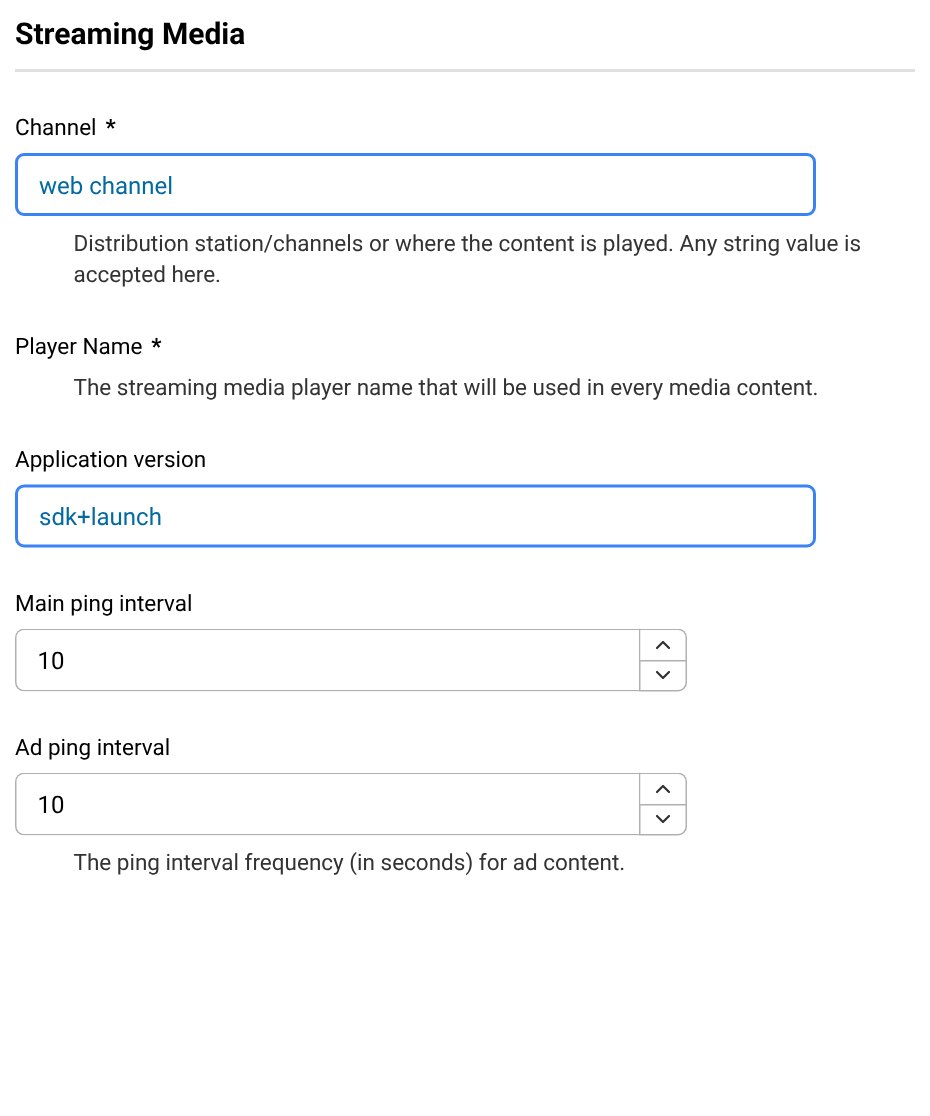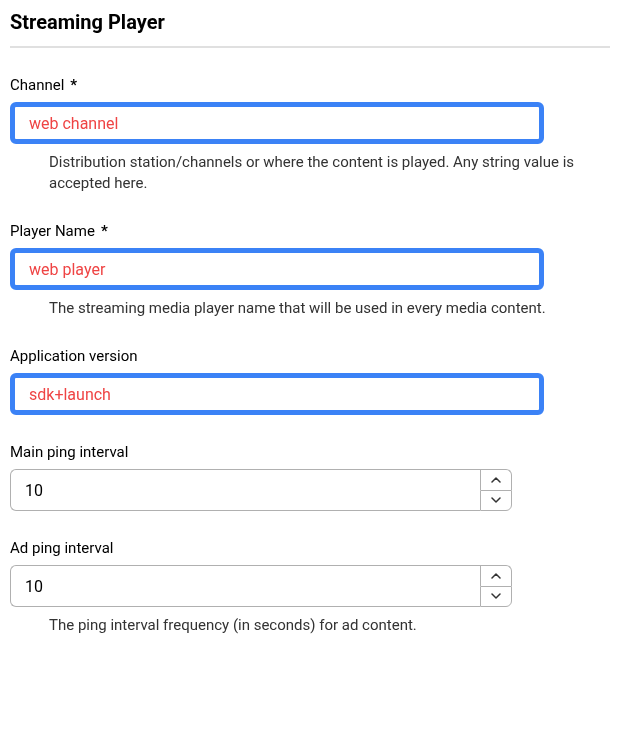--- a/index.html
+++ b/index.html
@@ -34,39 +34,39 @@
       margin-bottom: 8px;
       text-align: center;
     }
     .required-asterisk {
       font-weight: bold;
     }
     .text-input {
       width: 534px;
       max-width: 100%;
       height: 42px;
-      border: 5px solid #3b82f6;
+      border: 2px solid #3b82f6;
       border-radius: 6px;
       padding: 0 14px;
       font-size: 16px;
       font-family: inherit;
-      color: #ef4444;
+      color: #0369a1;
       background: #fff;
     }
     .help-text {
       font-size: 15px;
       color: #333;
       margin-top: 8px;
       line-height: 1.4;
       max-width: 534px;
       margin-left: 39px;
     }
     .stepper-wrap {
       display: flex;
-      width: 502px;
+      width: 448px;
       max-width: 100%;
       height: 42px;
     }
     .stepper-input {
       flex: 1;
       height: 100%;
       border: 1px solid #b0b0b0;
       border-right: none;
       border-radius: 6px 0 0 6px;
       padding: 0 14px;
@@ -96,37 +96,36 @@
     .stepper-btn.down {
       border-bottom-right-radius: 6px;
     }
     .stepper-btn svg {
       display: block;
     }
   </style>
 </head>
 <body>
 
-<h2 class="section-title">Streaming Player</h2>
+<h2 class="section-title">Streaming Media</h2>
 
 <div class="form-group">
   <label class="field-label">
     <span>Channel</span>
     <span class="required-asterisk">*</span>
   </label>
   <input type="text" class="text-input" value="web channel" style="">
   <p class="help-text">Distribution station/channels or where the content is played. Any string value is accepted here.</p>
 </div>
 
 <div class="form-group">
   <label class="field-label">
     <span>Player Name</span>
     <span class="required-asterisk">*</span>
   </label>
-  <input type="text" class="text-input" value="web player" style="">
   <p class="help-text">The streaming media player name that will be used in every media content.</p>
 </div>
 
 <div class="form-group">
   <label class="field-label">
     <span>Application version</span>
   </label>
   <input type="text" class="text-input" value="sdk+launch" style="">
 </div>
 

